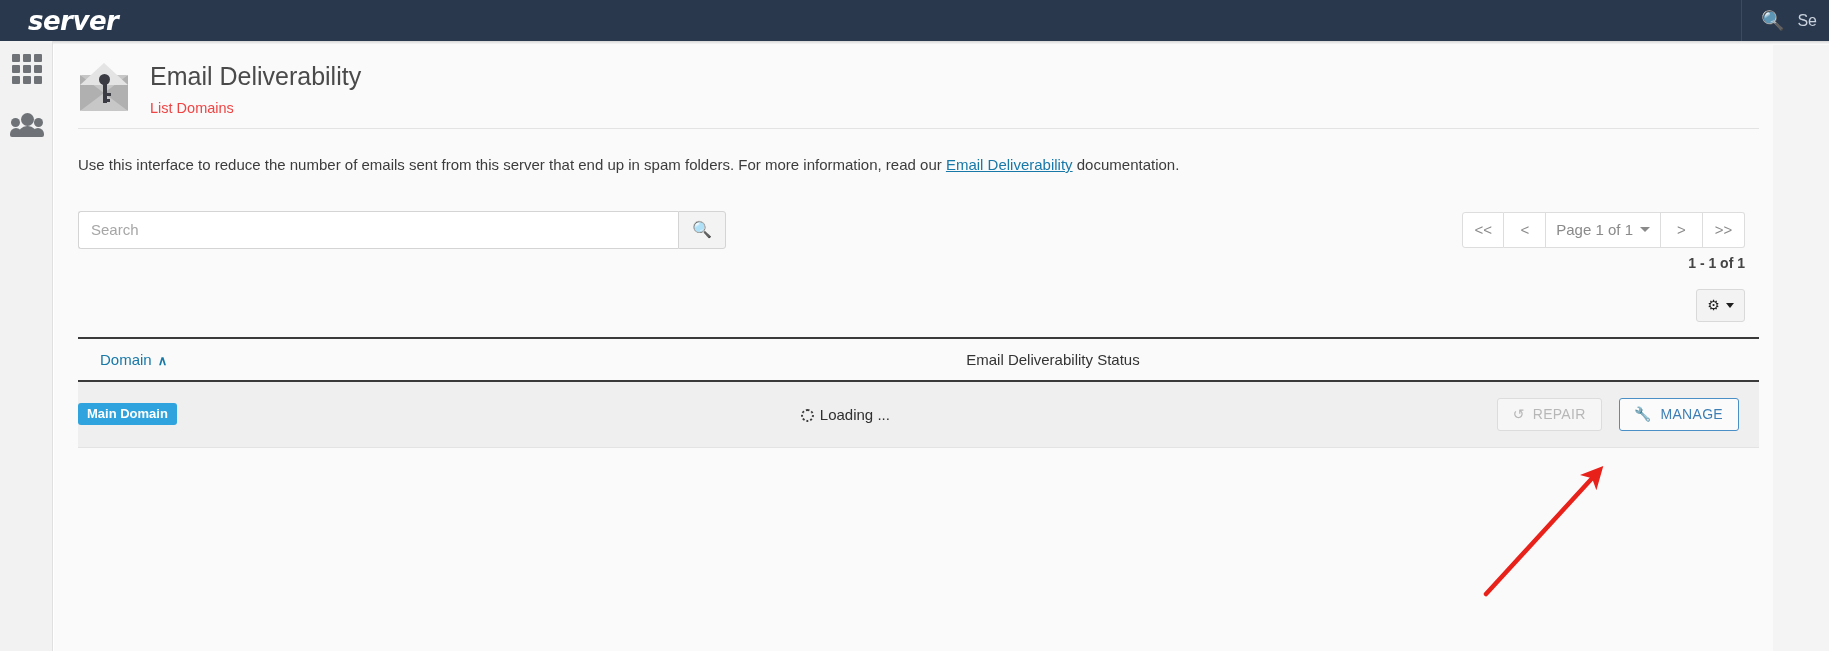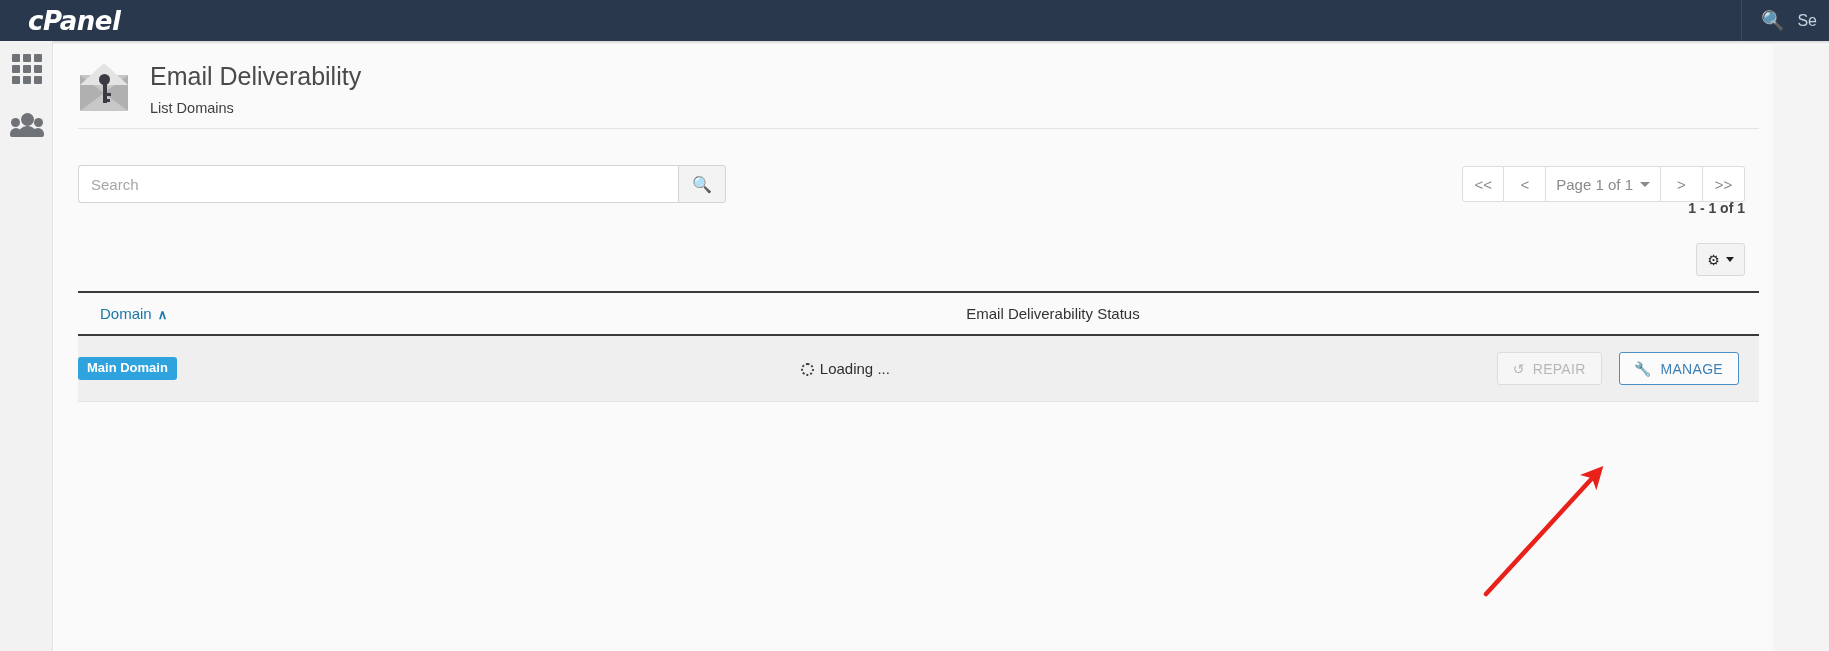--- a/index.html
+++ b/index.html
@@ -209,21 +209,21 @@
   .title-wrap { margin-left: 20px; }
   .page-title {
     font-size: 25px;
     color: #4a4a4a;
     font-weight: normal;
     line-height: 1.1;
     margin: 0;
   }
   .page-subtitle {
     font-size: 14.5px;
-    color: #404040;
+    color: #ef4444;
     margin-top: 9px;
   }
   .header-rule {
     margin: 11px 0 0 24px;
     width: 1681px;
     height: 1px;
     background: #e3e3e3;
   }
 
   .intro {
@@ -310,21 +310,21 @@
     display: inline-block;
     margin-left: 7px;
     width: 0; height: 0;
     border-left: 5px solid transparent;
     border-right: 5px solid transparent;
     border-top: 5px solid #8a8a8a;
   }
   .pager-count {
     position: absolute;
     right: 14px;
-    top: 35px;
+    top: 44px;
     font-size: 14px;
     color: #444;
     font-weight: bold;
   }
 
   
   .gear-row {
     position: relative;
     margin: 38px 0 0 24px;
     width: 1681px;
@@ -448,21 +448,21 @@
     left: 0; top: 0;
     width: 1829px;
     height: 651px;
     pointer-events: none;
   }
 </style>
 </head>
 <body>
 
 <div class="topbar">
-  <div class="brand">cPanel</div>
+  <div class="brand">server</div>
   <div class="topbar-right">
     <span class="topbar-search-icon">🔍</span>
     <span class="topbar-search-label">Se</span>
   </div>
 </div>
 <div class="topbar-shadow"></div>
 
 <div class="sidebar">
   <div class="side-item">
     <span class="grid-icon">
@@ -504,20 +504,23 @@
       <span class="key-t1"></span>
       <span class="key-t2"></span>
     </div>
     <div class="title-wrap">
       <h1 class="page-title">Email Deliverability</h1>
       <div class="page-subtitle">List Domains</div>
     </div>
   </div>
   <div class="header-rule"></div>
 
+  <div class="intro">
+    <span>Use this interface to reduce the number of emails sent from this server that end up in spam folders. For more information, read our </span><a href="#">Email Deliverability</a><span> documentation.</span>
+  </div>
 
   <div class="controls-row">
     <div class="search-group">
       <input class="search-input" type="text" placeholder="Search" style="">
       <button class="search-btn">
         <span>🔍</span>
       </button>
     </div>
 
     <div class="pager">

